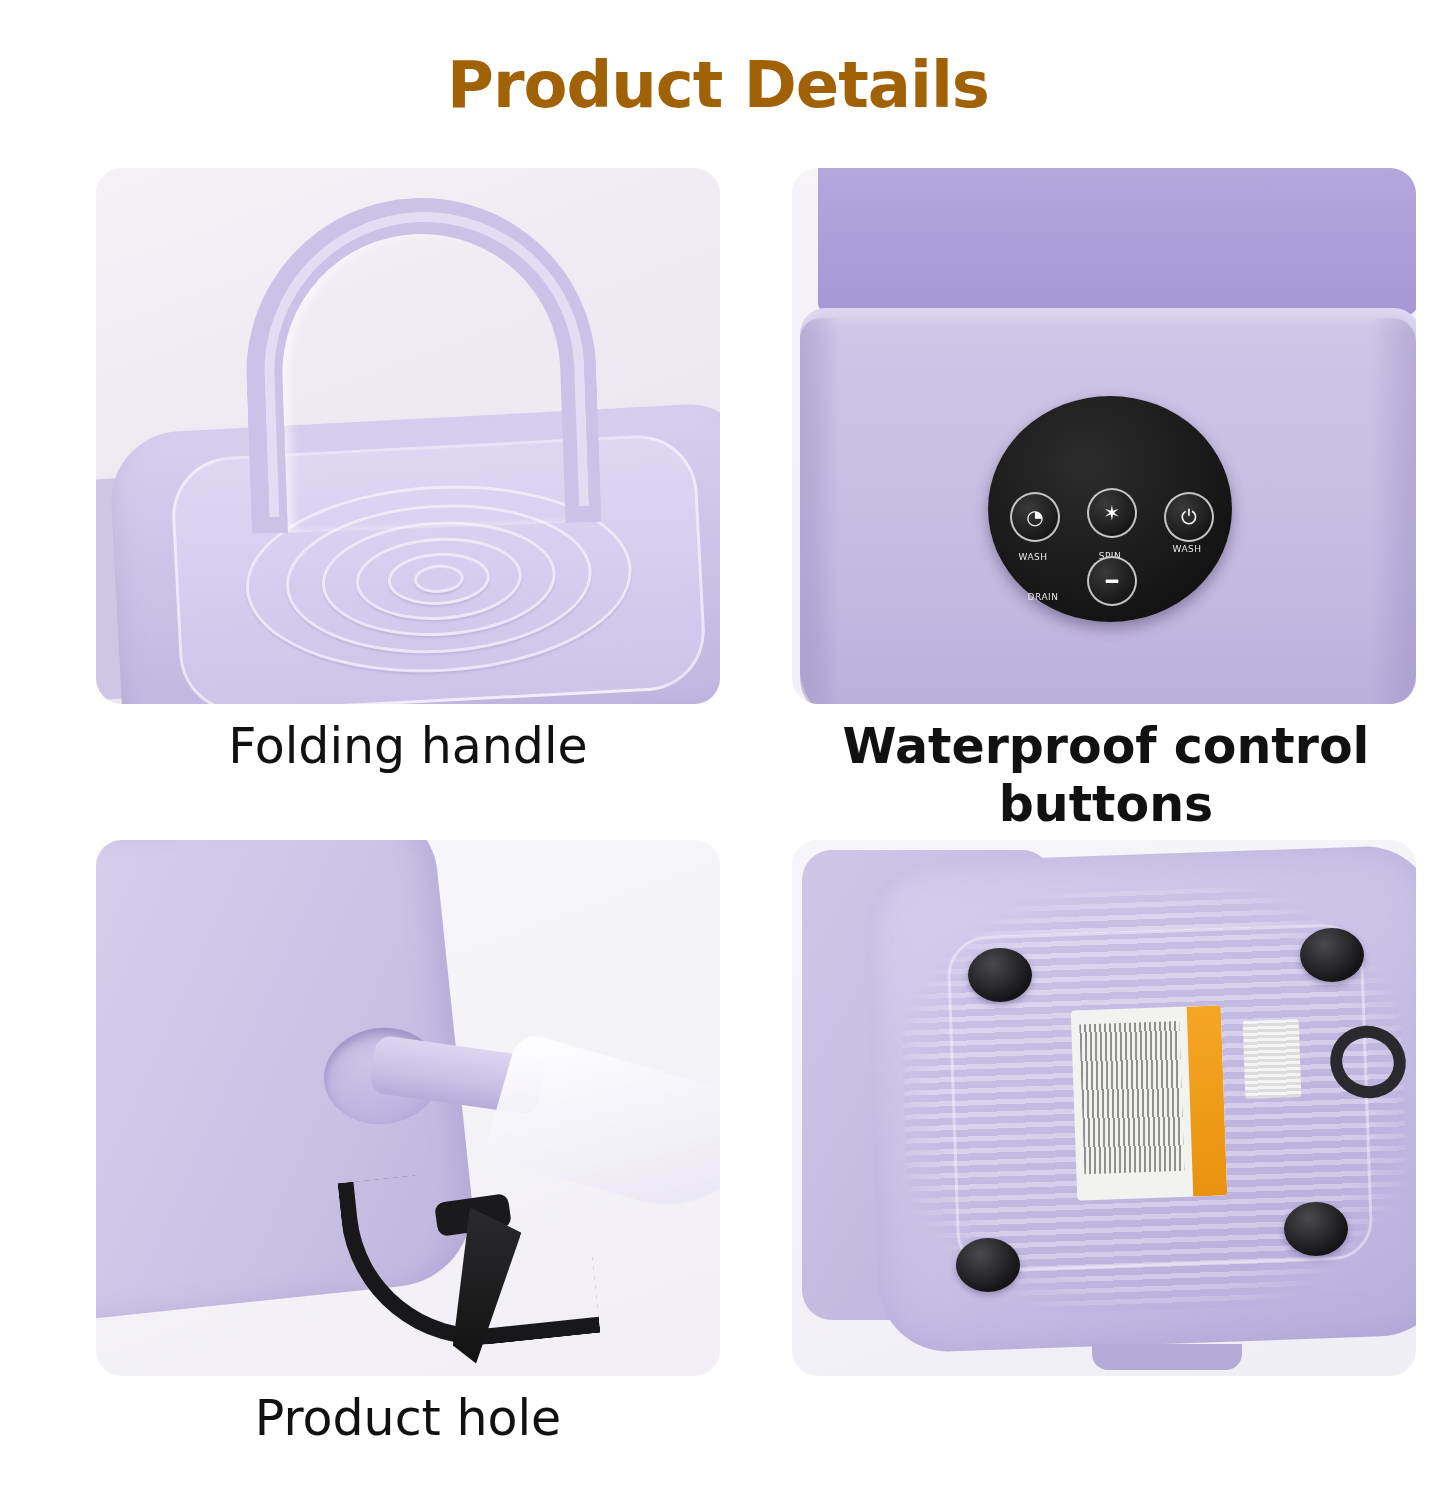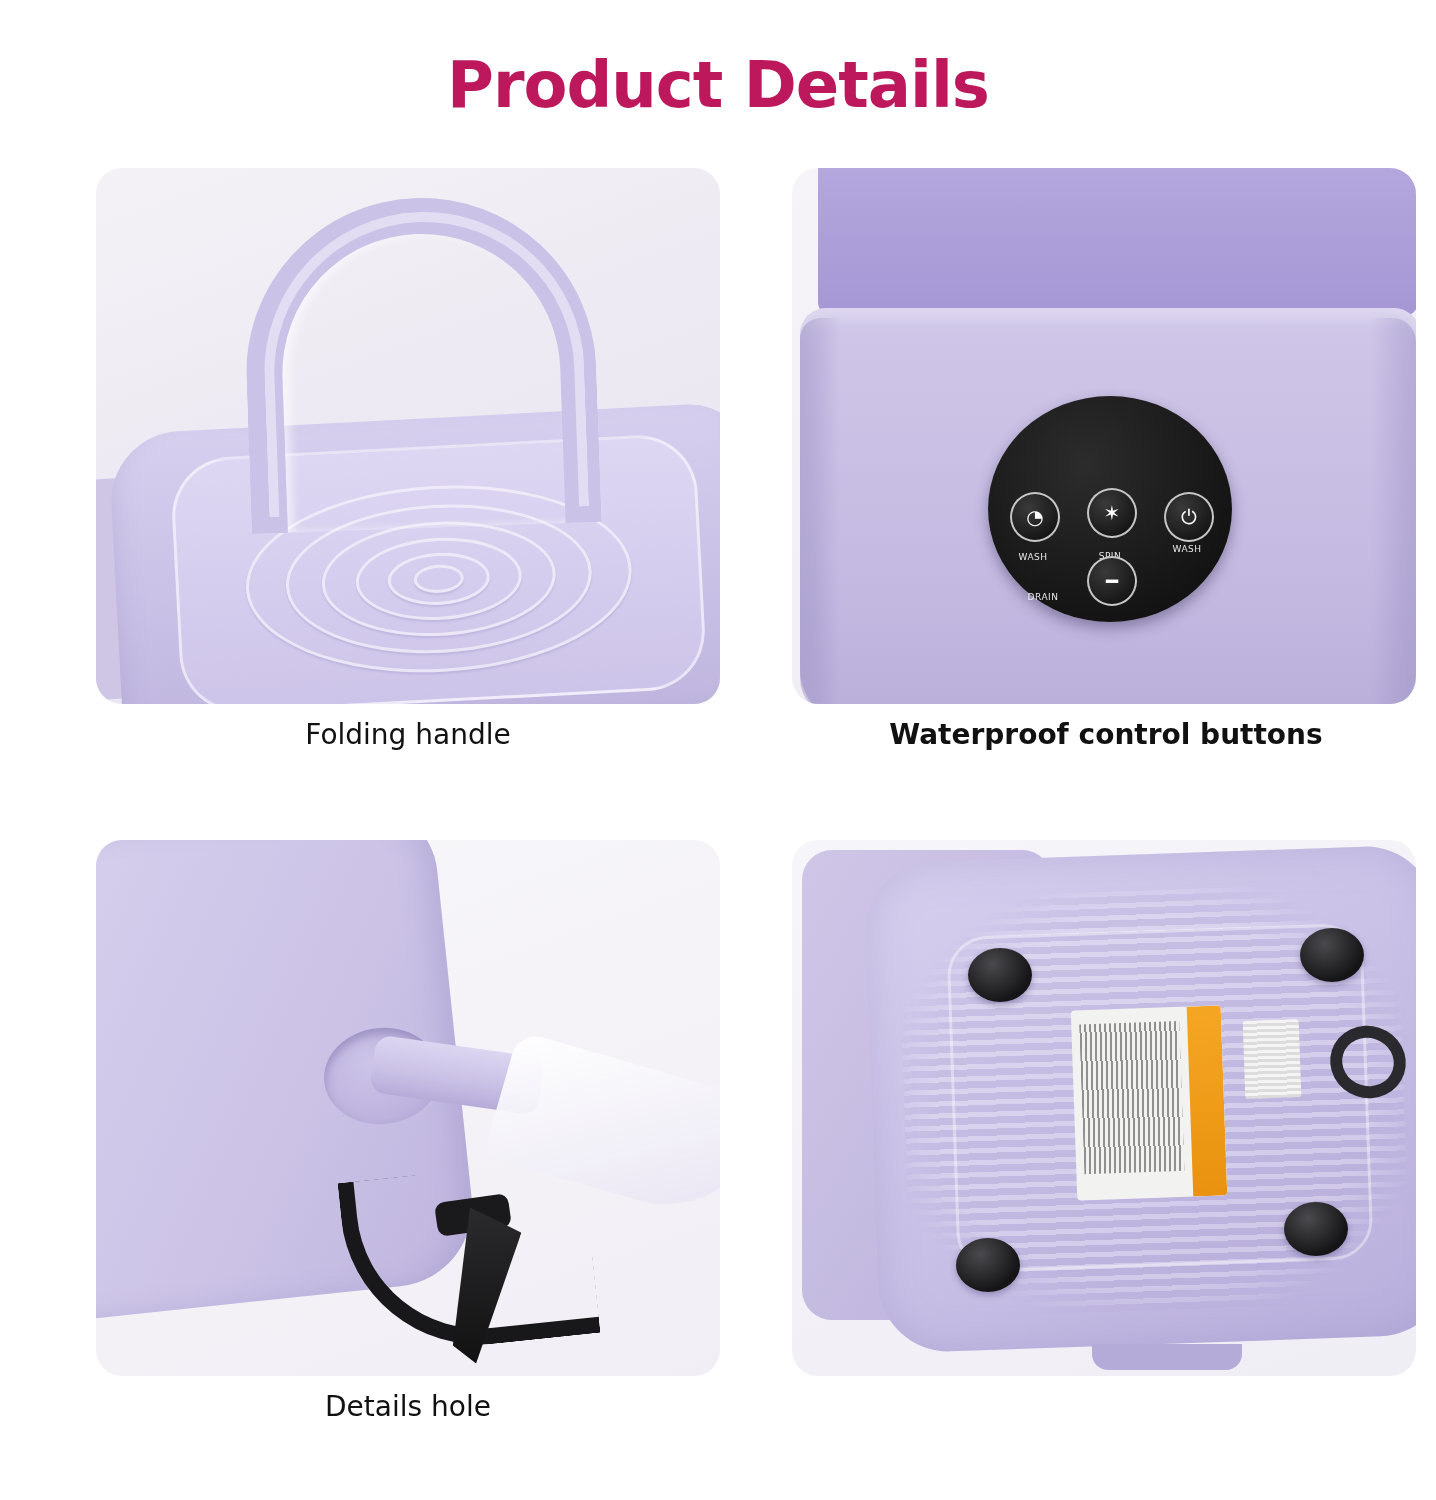--- a/index.html
+++ b/index.html
@@ -23,32 +23,32 @@
   .title {
     position: absolute;
     top: 48px;
     left: 0;
     width: 1436px;
     text-align: center;
     font-family: "DejaVu Sans", sans-serif;
     font-weight: bold;
     font-size: 64px;
     letter-spacing: -1px;
-    color: #be185d;
+    color: #a16207;
   }
   .photo {
     position: absolute;
     border-radius: 26px;
     overflow: hidden;
     background: #fafafa;
   }
   .caption {
     position: absolute;
     text-align: center;
-    font-size: 28px;
+    font-size: 49px;
     color: #111;
     font-family: "DejaVu Sans", sans-serif;
     line-height: 1.18;
   }
 
   
   #photo1 {
     left: 96px; top: 168px; width: 624px; height: 536px;
     background: linear-gradient(160deg,#f4f2f6 0%, #eeeaf3 40%, #e9e4f0 100%);
   }
@@ -321,21 +321,21 @@
 
   <div class="photo" id="photo3">
     <div class="p3-body"></div>
     <div class="p3-ring"></div>
     <div class="p3-spout"></div>
     <div class="p3-water"></div>
     <div class="p3-hose"></div>
     <div class="p3-nozzle-top"></div>
     <div class="p3-nozzle"></div>
   </div>
-  <div class="caption" style="left:96px; top:1390px; width:624px;">Details hole</div>
+  <div class="caption" style="left:96px; top:1390px; width:624px;">Product hole</div>
 
   <div class="photo" id="photo4">
     <div class="p4-back"></div>
     <div class="p4-base"></div>
     <div class="p4-grooves"></div>
     <div class="p4-inner"></div>
 
     <div class="p4-label">
       <div class="p4-label-bars"></div>
       <div class="p4-label-orange"></div>

